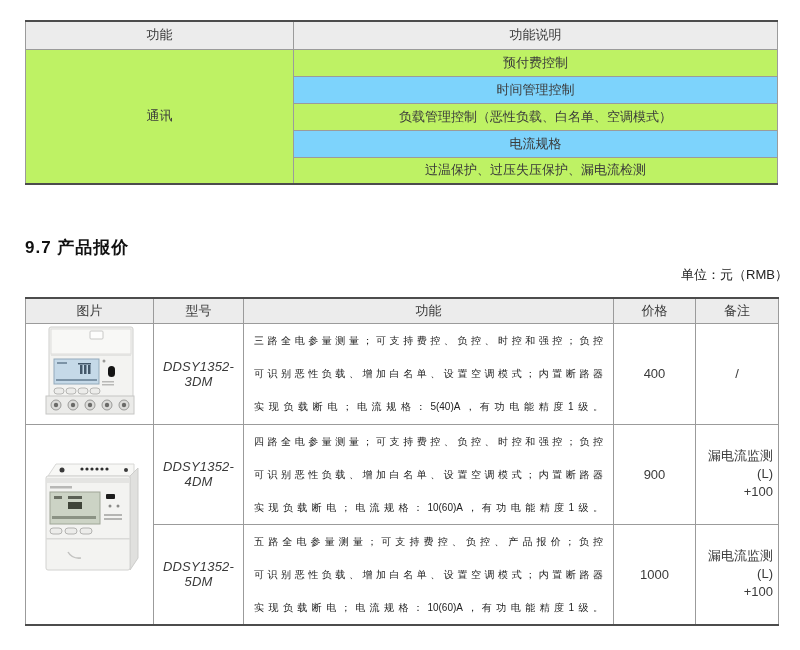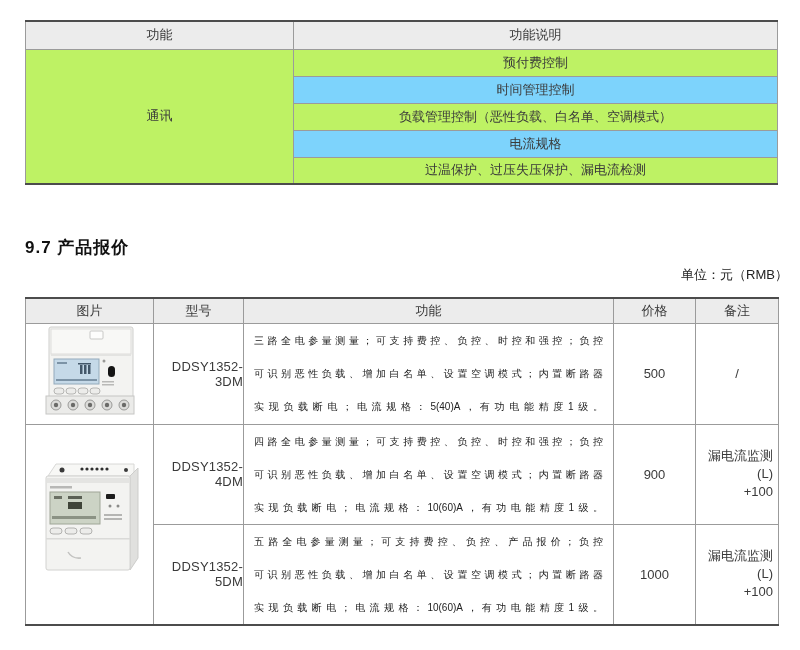--- a/index.html
+++ b/index.html
@@ -48,21 +48,21 @@
     font-size: 13px; font-weight: normal;
     vertical-align: middle; color: #3a3a3a;
     background: #ffffff;
   }
   .price-table th { height: 25px; background: #ececec; text-align: center; }
   .price-table tr.r1 td { height: 101px; }
   .price-table tr.r2 td { height: 98px; }
   .price-table tr.r3 td { height: 100px; }
 
   .img-cell  { text-align: center; }
-  .model-cell{ text-align: right; font-size: 12.5px; letter-spacing: 0.2px; }
+  .model-cell{ text-align: center; font-size: 12.5px; letter-spacing: 0.2px; font-style: italic; }
   .feat-cell { padding: 0 10px; }
   .feat-line {
     display: block; line-height: 33px; height: 33px;
     font-size: 10px; color: #222222;
     text-align: justify; text-align-last: justify; text-justify: inter-character;
     overflow: hidden;
   }
   .price-cell { text-align: center; font-size: 13px; }
   .remark-cell{ text-align: right; padding: 0 5px; font-size: 12.5px; line-height: 18px; }
   .remark-cell.center { text-align: center; }
@@ -159,21 +159,21 @@
                 <circle cx="84" cy="79" r="2.2"></circle>
           </g>
         </svg>
       </td>
       <td class="model-cell">DDSY1352-3DM</td>
       <td class="feat-cell">
         <span class="feat-line">三路全电参量测量；可支持费控、负控、时控和强控；负控</span>
         <span class="feat-line">可识别恶性负载、增加白名单、设置空调模式；内置断路器</span>
         <span class="feat-line">实现负载断电；电流规格：5(40)A，有功电能精度1级。</span>
       </td>
-      <td class="price-cell">500</td>
+      <td class="price-cell">400</td>
       <td class="remark-cell center">/</td>
     </tr>
 
     <tr class="r2">
       <td rowspan="2" class="img-cell">
         <svg width="104" height="130" viewBox="0 0 104 130">
           <polygon points="10,18 18,6 96,6 96,18" fill="#f7f7f5" stroke="#d8d8d6"></polygon>
           <circle cx="24" cy="12" r="2.5" fill="#3a3a3a"></circle>
           <circle cx="88" cy="12" r="2" fill="#3a3a3a"></circle>
           <g fill="#2e2e2e">

